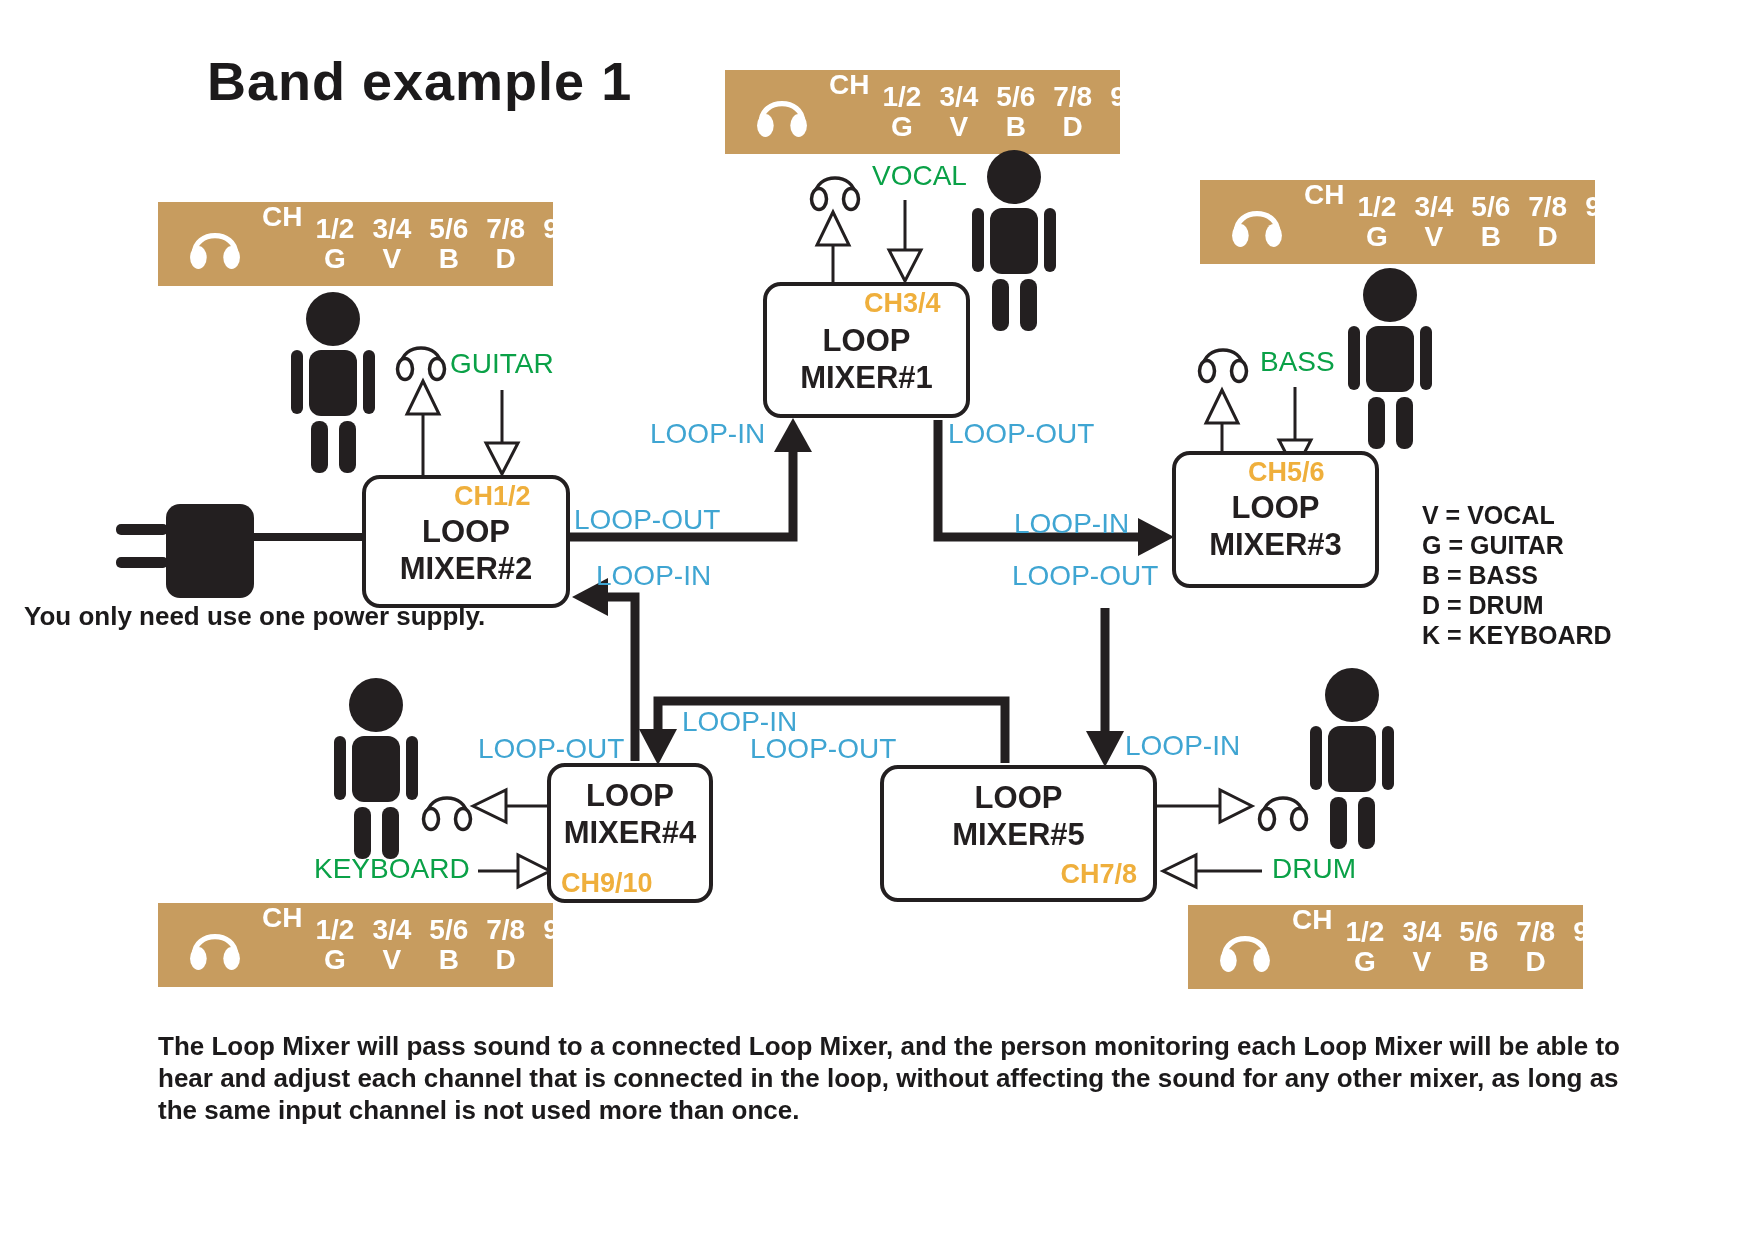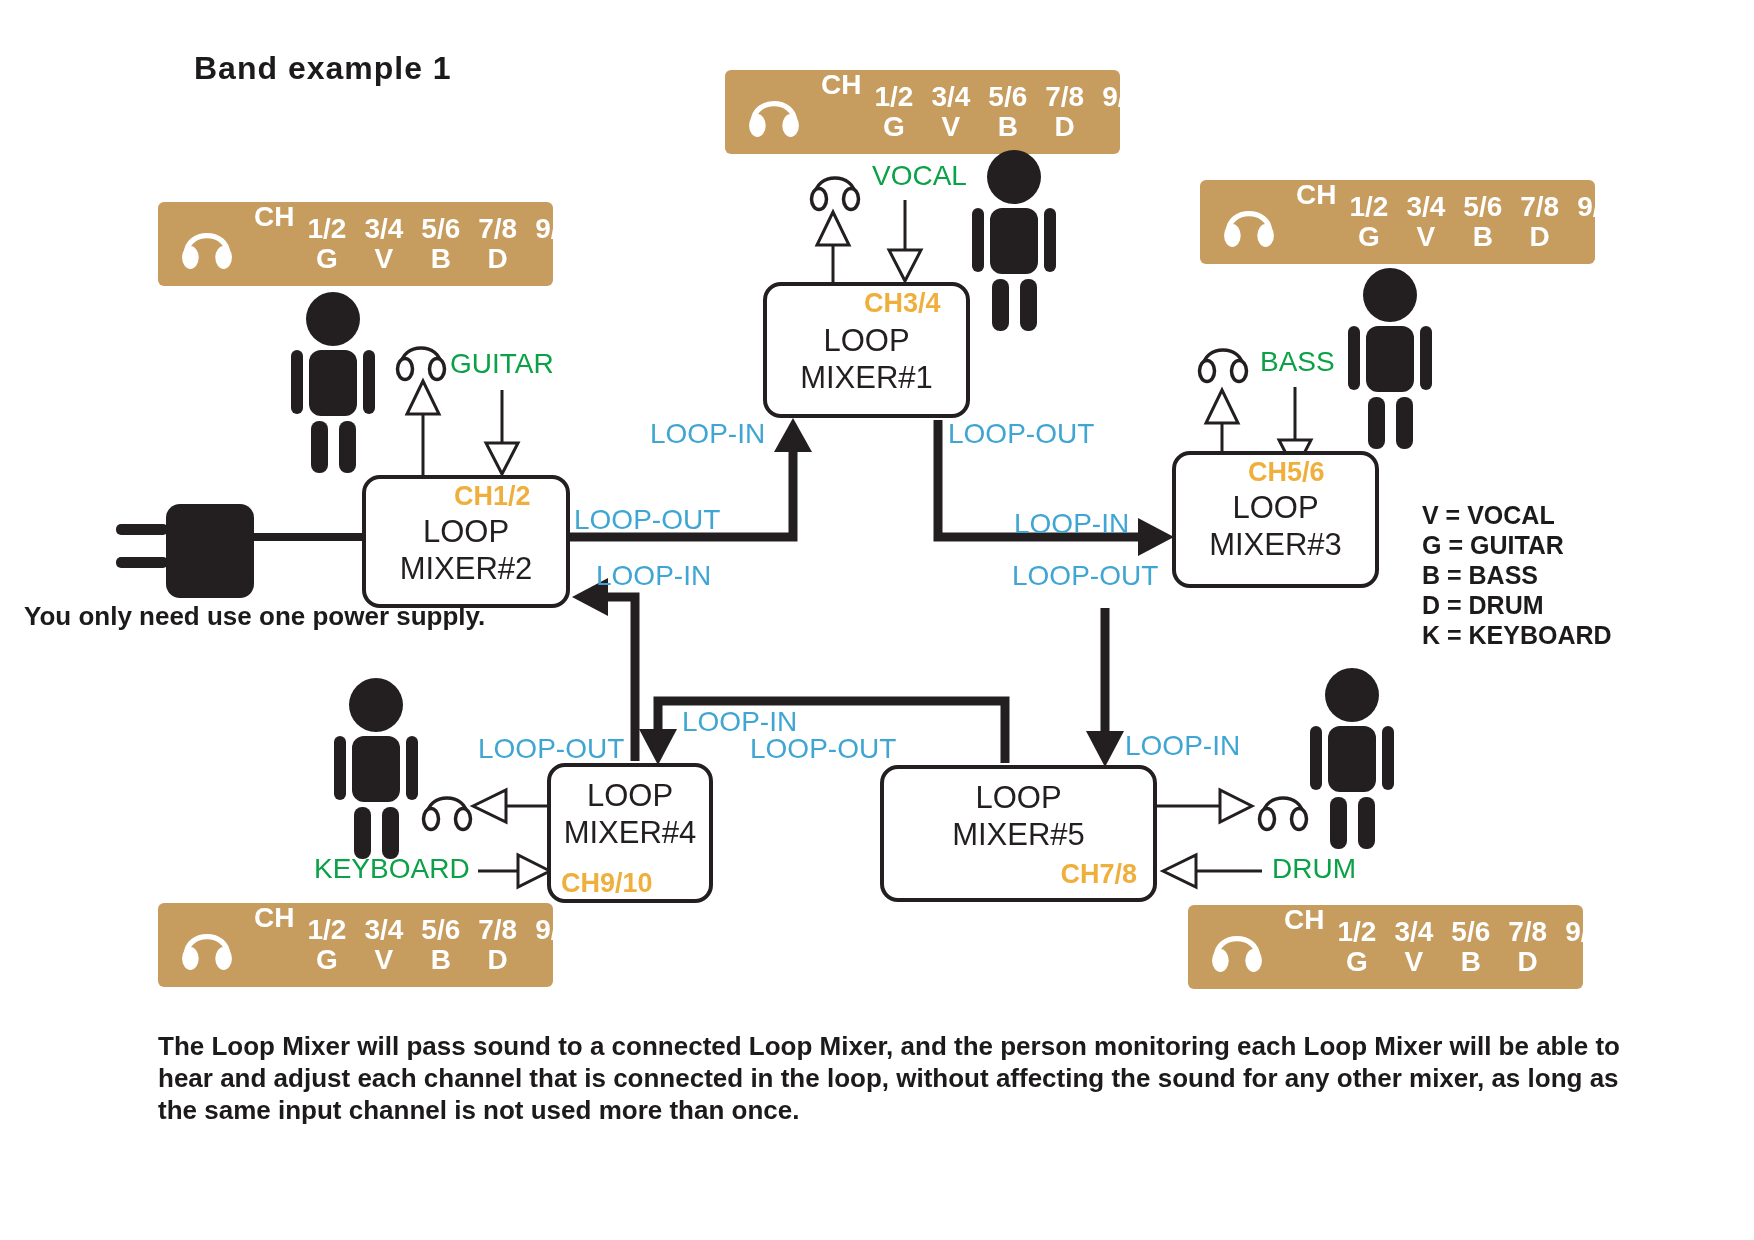--- a/index.html
+++ b/index.html
@@ -2,40 +2,40 @@
 <html style="--tan: #C79C5F; --blue: #3FA5D2; --green: #0AA147; --orange: #EFAF3C; --ink: #231F20;"><head>
 <meta charset="utf-8">
 <style>
   html,body { margin:0; padding:0; background:#ffffff; }
   #canvas {
     position:relative; width:1754px; height:1240px; background:#fff;
     font-family:"Liberation Sans", sans-serif; overflow:hidden;
   }
   #connectors { position:absolute; left:0; top:0; z-index:1; }
   .title {
-    position:absolute; left:194px; top:50px; font-size:32px; font-weight:800;
+    position:absolute; left:207px; top:50px; font-size:54px; font-weight:800;
     color:#1c1a1b; letter-spacing:1px; z-index:3;
   }
   
   .banner {
     position:absolute; width:395px; height:84px; background:var(--tan,#C79C5F);
-    z-index:2; display:flex; align-items:center; padding-left:20px; box-sizing:border-box;border-radius:6px;
+    z-index:2; display:flex; align-items:center; padding-left:28px; box-sizing:border-box;
   }
   .banner svg { flex:0 0 auto; margin-right:14px; }
   .bcol { display:flex; flex-direction:column; align-items:center; margin:0 9px; }
   .bnum { font-size:28px; font-weight:700; color:#fff; line-height:30px; }
   .blet { font-size:28px; font-weight:700; color:#fff; line-height:30px; }
   .bch  { font-size:28px; font-weight:700; color:#fff; line-height:30px; align-self:flex-start; margin:0 4px; }
   
   .mixer {
     position:absolute; background:#fff; border:4px solid var(--ink,#231F20);
     border-radius:18px; box-sizing:border-box; z-index:2;
   }
   .mch { position:absolute; font-size:27px; font-weight:700; color:var(--orange,#EFAF3C); white-space:nowrap; }
-  .mname { text-align:center; font-size:31px; font-weight:400; color:var(--ink,#231F20); line-height:37px; }
+  .mname { text-align:center; font-size:31px; font-weight:700; color:var(--ink,#231F20); line-height:37px; }
   
   .person { position:absolute; width:84px; height:181px; z-index:2; }
   .person .head { width:54px; height:54px; border-radius:50%; background:var(--ink,#231F20); margin:0 auto; }
   .person .mid { position:relative; height:66px; margin-top:4px; }
   .person .torso { position:absolute; left:18px; width:48px; height:66px; background:var(--ink,#231F20); border-radius:12px; }
   .person .arm { position:absolute; top:0; width:12px; height:64px; background:var(--ink,#231F20); border-radius:7px; }
   .person .arm.l { left:0; } .person .arm.r { right:0; }
   .person .legs { display:flex; justify-content:center; gap:11px; margin-top:5px; }
   .person .leg { width:17px; height:52px; background:var(--ink,#231F20); border-radius:8px; }
   .hp { position:absolute; z-index:2; }

